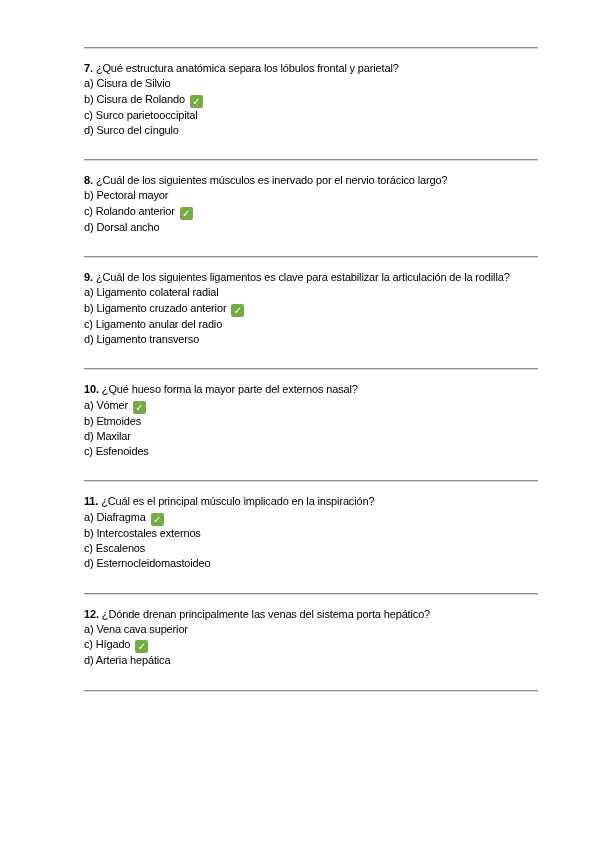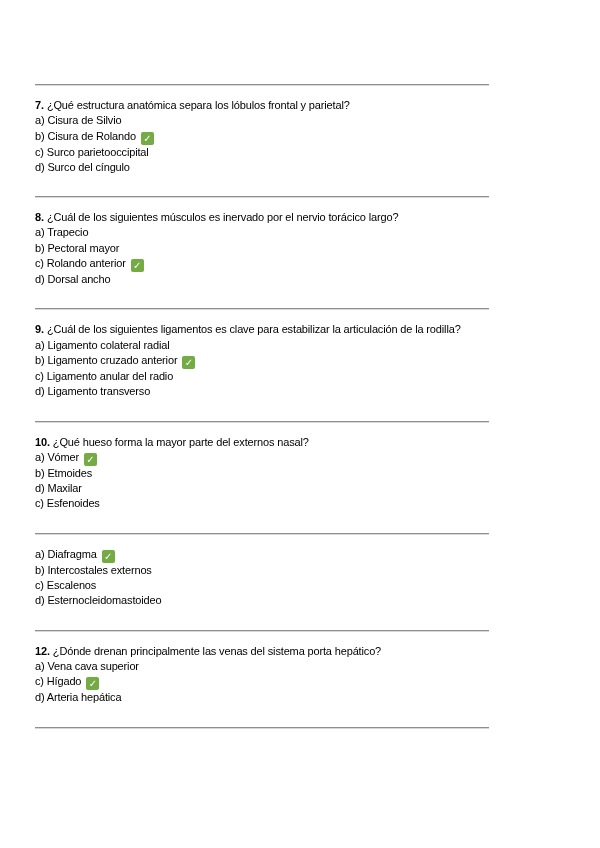--- a/index.html
+++ b/index.html
@@ -11,22 +11,22 @@
     color: #000000;
     overflow: hidden;
   }
   .page {
     position: relative;
     width: 600px;
     height: 848px;
     background: #ffffff;
   }
   .content {
-    padding-top: 84px;
-    margin-left: 35px;
+    padding-top: 47px;
+    margin-left: 84px;
     width: 454px;
   }
   hr.divider {
     border: 0;
     height: 2px;
     border-top: 1px solid #8f8f8f;
     border-bottom: 1px solid #d8d8d8;
     width: 454px;
     margin: 0;
   }
@@ -82,23 +82,20 @@
         <span>d) Surco del cíngulo</span>
       </div>
     </section>
 
     <hr class="divider">
     <section class="question">
       <div class="row">
         <span class="q-num">8.</span><span class="q-text">¿Cuál de los siguientes músculos es inervado por el nervio torácico largo?</span>
       </div>
       <div class="row">
-        <span>a) Trapecio</span>
-      </div>
-      <div class="row">
         <span>b) Pectoral mayor</span>
       </div>
       <div class="row">
         <span>c) Rolando anterior</span><span class="check-icon"><span class="tick">✓</span></span>
       </div>
       <div class="row">
         <span>d) Dorsal ancho</span>
       </div>
     </section>
 
@@ -136,20 +133,23 @@
         <span>d) Maxilar</span>
       </div>
       <div class="row">
         <span>c) Esfenoides</span>
       </div>
     </section>
 
     <hr class="divider">
     <section class="question">
       <div class="row">
+        <span class="q-num">11.</span><span class="q-text">¿Cuál es el principal músculo implicado en la inspiración?</span>
+      </div>
+      <div class="row">
         <span>a) Diafragma</span><span class="check-icon"><span class="tick">✓</span></span>
       </div>
       <div class="row">
         <span>b) Intercostales externos</span>
       </div>
       <div class="row">
         <span>c) Escalenos</span>
       </div>
       <div class="row">
         <span>d) Esternocleidomastoideo</span>

